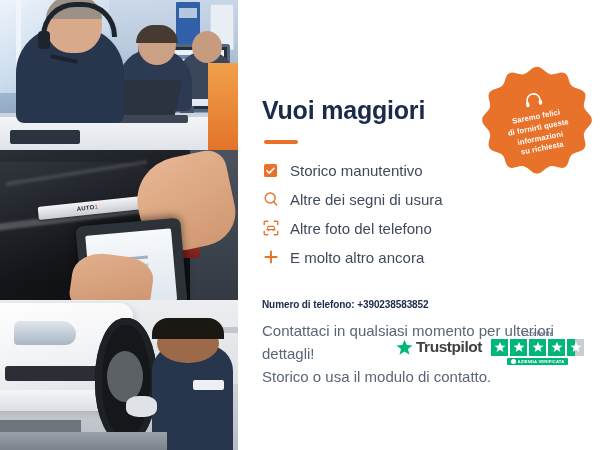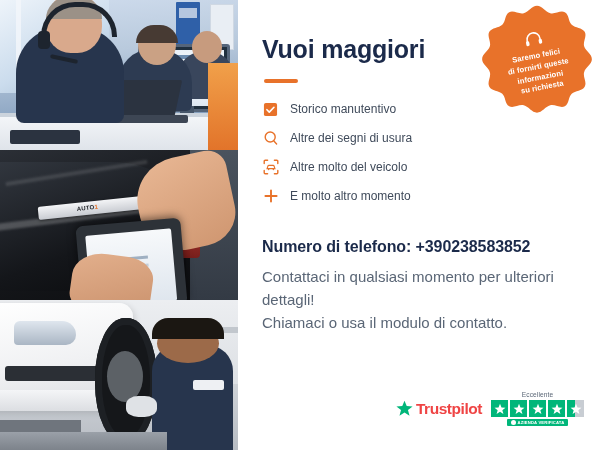--- a/index.html
+++ b/index.html
@@ -2,21 +2,21 @@
 <html><head>
 <meta charset="utf-8">
 <style>
   html,body{margin:0;padding:0;}
   body{
     width:600px;height:450px;overflow:hidden;
     background:#ffffff;
     font-family:"Liberation Sans", sans-serif;
     -webkit-font-smoothing:antialiased;
   }
-  .banner{position:relative;width:600px;height:450px;display:flex;background:#fff;}
+  .banner{position:relative;width:600px;height:450px;display:flex;background:#fff;align-items:center;}
 
   
   .photo-col{width:238px;height:450px;display:flex;flex-direction:column;flex:0 0 238px;}
   .photo{position:relative;width:100%;flex:1 1 33.33%;overflow:hidden;}
 
   
   .p1{background:linear-gradient(175deg,#cfdced 0%,#b9cadd 35%,#8da6c3 70%,#6e88a8 100%);}
   .p1 .win{position:absolute;left:0;top:0;width:46%;height:62%;
     background:linear-gradient(150deg,#eef4fa 0%,#cbdced 55%,#9fb8d0 100%);}
   .p1 .winbar{position:absolute;left:16px;top:0;width:5px;height:62%;background:#f2f6fa;opacity:.85;}
@@ -85,37 +85,37 @@
 
   .headline{
     margin:0;color:#1b2a4a;font-weight:700;font-size:25px;line-height:1.26;letter-spacing:-.2px;
   }
   .rule{width:34px;height:4px;background:#e8722a;border-radius:2px;margin:13px 0 0 2px;}
 
   .list{list-style:none;margin:12px 0 0 0;padding:0;}
   .list li{display:flex;align-items:center;gap:11px;height:29px;}
   .ico{width:17px;height:17px;flex:0 0 17px;display:flex;align-items:center;justify-content:center;color:#e8722a;}
   .ico svg{display:block;}
-  .litxt{color:#3f4a5a;font-size:12px;line-height:1;}
-
-  .phone{margin-top:27px;color:#1b2a4a;font-weight:700;font-size:16px;letter-spacing:-.1px;}
+  .litxt{color:#3f4a5a;font-size:15px;line-height:1;}
+
+  .phone{margin-top:27px;color:#1b2a4a;font-weight:700;font-size:10px;letter-spacing:-.1px;}
   .sub{margin-top:9px;color:#5a6676;font-size:15px;line-height:1.55;}
 
   
   .badge{position:absolute;right:7px;top:4px;width:112px;height:112px;}
   .badge svg.burst{position:absolute;inset:0;}
   .badge .bcontent{position:absolute;inset:0;display:flex;flex-direction:column;align-items:center;justify-content:center;
     transform:rotate(-11deg);padding-top:5px;box-sizing:border-box;}
   .badge .hs{margin-bottom:1px;}
   .badge .btxt{color:#fff;font-weight:700;font-size:7.6px;line-height:1.42;text-align:center;width:86px;letter-spacing:.1px;}
 
   
   .tp{position:absolute;right:16px;bottom:24px;display:flex;align-items:center;gap:9px;}
   .tplogo{display:flex;align-items:center;gap:3px;}
-  .tpname{color:#ef4444;font-weight:700;font-size:15.5px;letter-spacing:-.45px;}
+  .tpname{color:#404040;font-weight:700;font-size:15.5px;letter-spacing:-.45px;}
   .tpright{display:flex;flex-direction:column;align-items:center;gap:2px;}
   .tpexc{color:#5a6676;font-size:6.6px;letter-spacing:.1px;}
   .stars{display:flex;gap:2px;}
   .star{width:17px;height:17px;background:#00b67a;display:flex;align-items:center;justify-content:center;}
   .star.half{background:linear-gradient(90deg,#00b67a 50%,#c8cdd3 50%);}
   .verified{display:flex;align-items:center;gap:2px;background:#00b67a;border-radius:1px;padding:1px 4px;}
   .vdot{width:5px;height:5px;border-radius:50%;background:#fff;}
   .vtxt{color:#fff;font-size:4.2px;font-weight:700;letter-spacing:.15px;}
 </style>
 </head>
@@ -216,37 +216,37 @@
           <svg width="16" height="16" viewBox="0 0 16 16" stroke="#e8722a" stroke-width="1.4" fill="none" stroke-linecap="round">
               <path d="M1.2 4.6V2.2c0-.6.4-1 1-1h2.4"></path>
               <path d="M14.8 4.6V2.2c0-.6-.4-1-1-1h-2.4"></path>
               <path d="M1.2 11.4v2.4c0 .6.4 1 1 1h2.4"></path>
               <path d="M14.8 11.4v2.4c0 .6-.4 1-1 1h-2.4"></path>
               <path d="M4.1 9.6h7.8l-.8-2.5a1 1 0 00-.95-.7H5.85a1 1 0 00-.95.7z" stroke-width="1.2"></path>
               <circle cx="5.6" cy="10.6" r=".75" fill="#e8722a" stroke="none"></circle>
               <circle cx="10.4" cy="10.6" r=".75" fill="#e8722a" stroke="none"></circle>
             </svg>
         </span>
-        <span class="litxt">Altre molto del veicolo</span>
+        <span class="litxt">Altre foto del telefono</span>
       </li>
       <li>
         <span class="ico">
           <svg width="16" height="16" viewBox="0 0 16 16" stroke="#e8722a" stroke-width="1.9" stroke-linecap="round">
               <path d="M8 2.4v11.2"></path>
               <path d="M2.4 8h11.2"></path>
             </svg>
         </span>
-        <span class="litxt">E molto altro momento</span>
+        <span class="litxt">E molto altro ancora</span>
       </li>
     </ul>
 
     <div class="phone">Numero di telefono: +390238583852</div>
     <div class="sub">
       <span>Contattaci in qualsiasi momento per ulteriori dettagli!</span><br>
-      <span>Chiamaci o usa il modulo di contatto.</span>
+      <span>Storico o usa il modulo di contatto.</span>
     </div>
 
     <div class="badge">
       <svg class="burst" viewBox="0 0 120 120">
         <path fill="#e8722a" d="M60 2c5.6 0 8.8 6.6 14.2 7.9 5.4 1.3 10.9-3.6 15.6-1.1 4.7 2.5 3.6 9.8 7.4 13.4 3.8 3.6 11.2 3 13.9 7.6 2.7 4.6-2.1 10.3-0.6 15.6 1.5 5.3 8.3 8.2 8.3 13.8 0 5.6-6.8 8.5-8.3 13.8-1.5 5.3 3.3 11 0.6 15.6-2.7 4.6-10.1 4-13.9 7.6-3.8 3.6-2.7 10.9-7.4 13.4-4.7 2.5-10.2-2.4-15.6-1.1C68.8 109.8 65.6 116.4 60 116.4s-8.8-6.6-14.2-7.9c-5.4-1.3-10.9 3.6-15.6 1.1-4.7-2.5-3.6-9.8-7.4-13.4-3.8-3.6-11.2-3-13.9-7.6-2.7-4.6 2.1-10.3 0.6-15.6C8 67.7 1.2 64.8 1.2 59.2c0-5.6 6.8-8.5 8.3-13.8 1.5-5.3-3.3-11-0.6-15.6 2.7-4.6 10.1-4 13.9-7.6 3.8-3.6 2.7-10.9 7.4-13.4 4.7-2.5 10.2 2.4 15.6 1.1C51.2 8.6 54.4 2 60 2z"></path>
       </svg>
       <div class="bcontent">
         <span class="hs">
           <svg width="19" height="15" viewBox="0 0 20 16" fill="none" stroke="#ffffff" stroke-width="1.6" stroke-linecap="round">
             <path d="M3.1 10.3V8.6a6.9 6.9 0 0113.8 0v1.7"></path>

